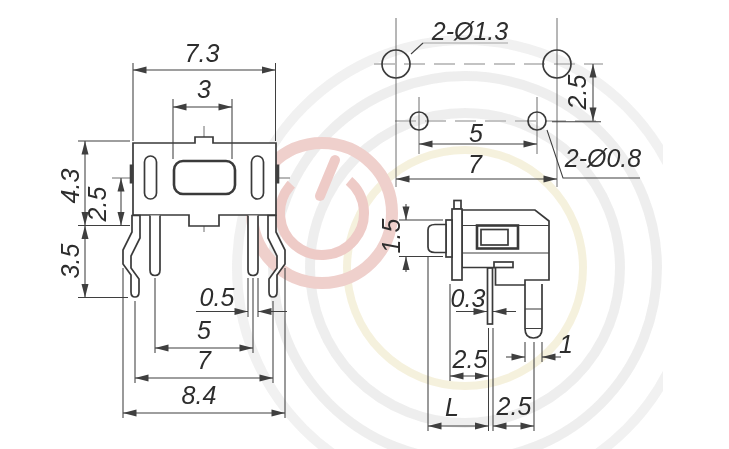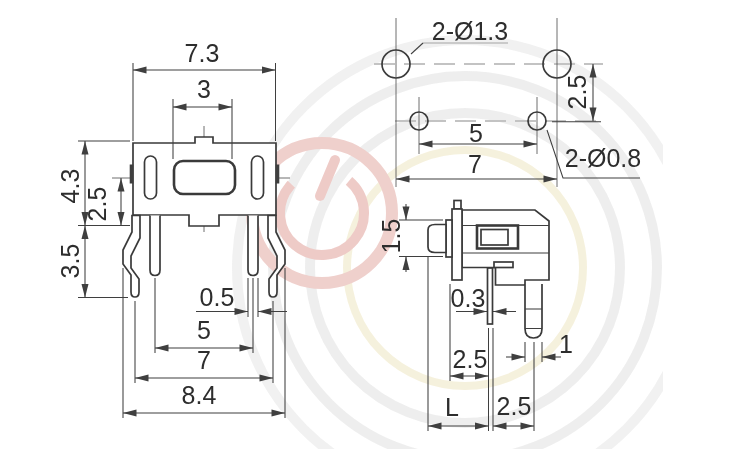--- a/index.html
+++ b/index.html
@@ -1,16 +1,16 @@
 <!DOCTYPE html>
 <html><head>
 <meta charset="utf-8">
 <style>
   html,body{margin:0;padding:0;background:#fff;}
-  .stage{width:663px;height:449px;position:relative;background:#fff;overflow:hidden;}
+  .stage{width:663px;height:449px;position:relative;background:#fff;overflow:hidden;font-style:italic;}
   svg{display:block;}
   .d{stroke:#3f3f3f;stroke-width:1.05;fill:none;}
   .c{stroke:#4a4a4a;stroke-width:.8;fill:none;}
   .o{stroke:#3a3a3a;stroke-width:1.7;fill:#fff;}
   .o2{stroke:#3a3a3a;stroke-width:2.6;fill:#fff;}
   .gd{stroke:#c3c3c3;stroke-width:1.8;fill:none;stroke-dasharray:21 9;}
   .t{font-family:"Liberation Sans","DejaVu Sans",sans-serif;font-size:25px;fill:#2d2d2d;
      text-anchor:middle;dominant-baseline:central;}
 </style>
 </head>

